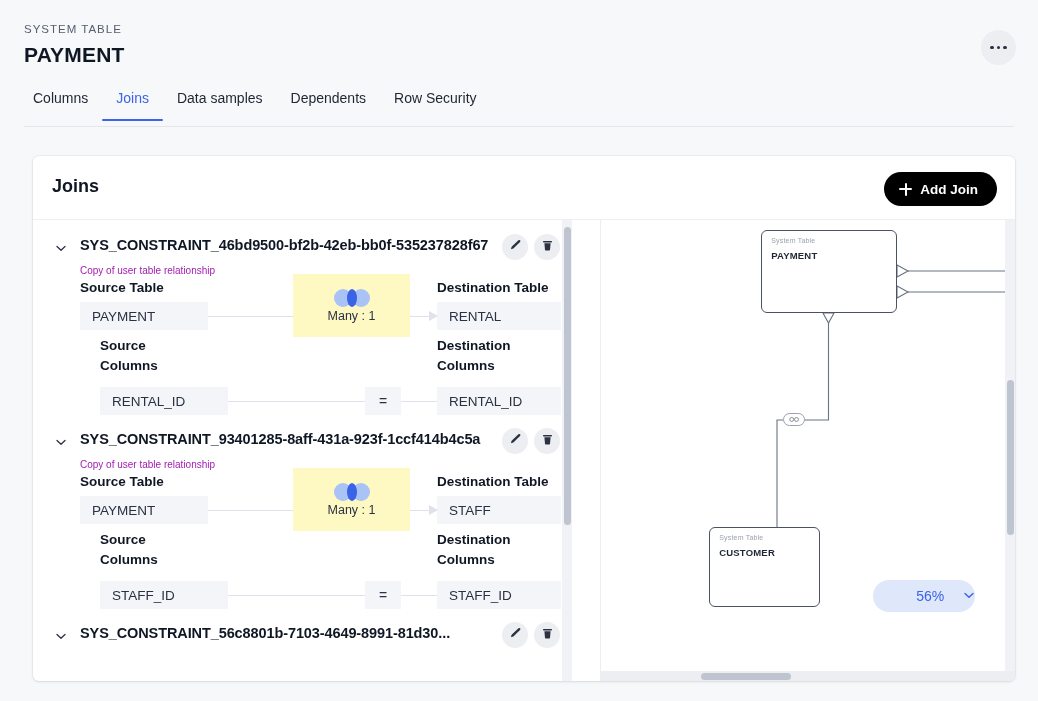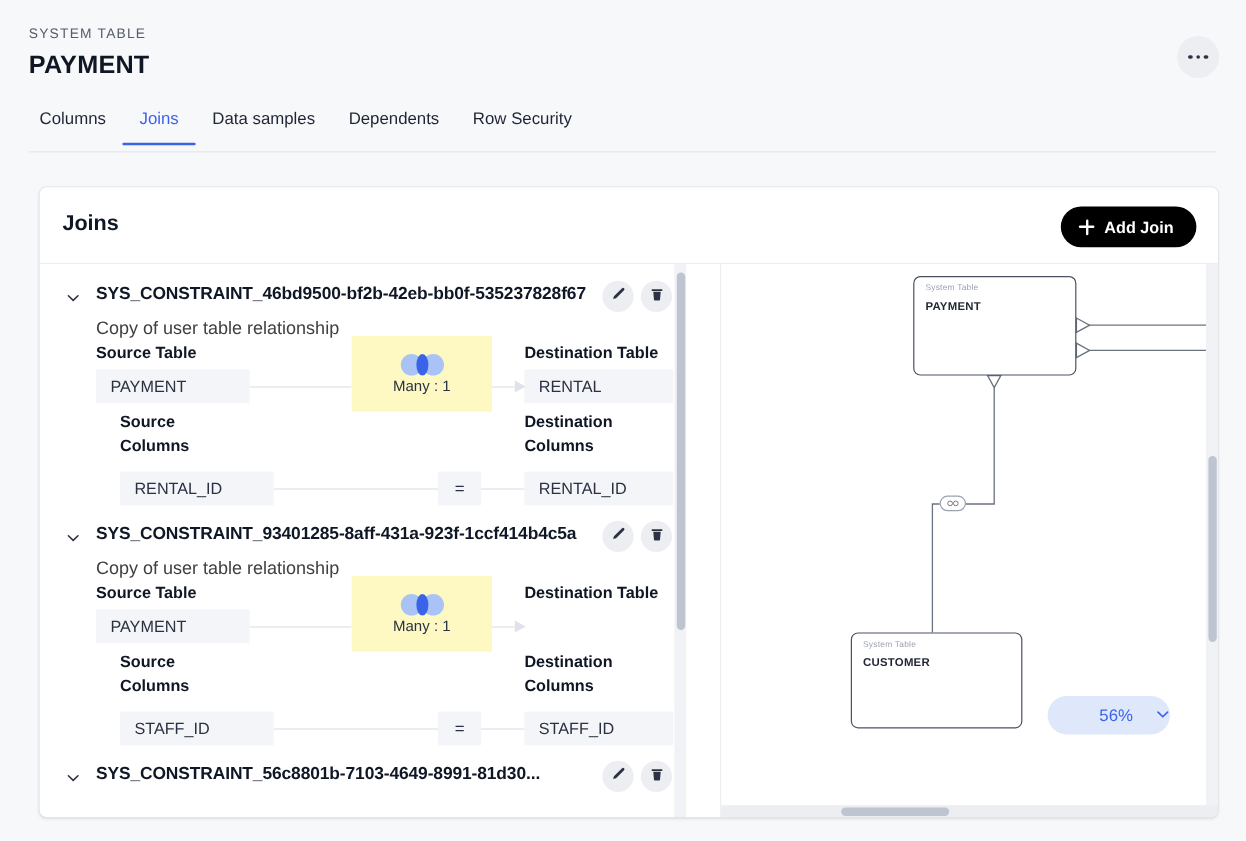--- a/index.html
+++ b/index.html
@@ -101,21 +101,21 @@
     font-size: 14.5px; font-weight: 700; color: #0f1624;
     letter-spacing: -.1px; line-height: 26px; white-space: nowrap;
   }
   .join-actions { position: absolute; right: 12px; top: 8px; display: flex; gap: 6px; }
   .icon-btn {
     width: 26px; height: 26px; border-radius: 50%; background: #eceef2;
     border: none; cursor: pointer; display: flex; align-items: center; justify-content: center;
     padding: 0;
   }
   .join-desc {
-    font-size: 15px; color: #404040; margin-top: 7px; margin-bottom: 4px;
+    font-size: 10px; color: #a21caf; margin-top: 7px; margin-bottom: 4px;
   }
 
   
   .rel {
     position: relative; margin-top: 4px; height: 138px;
     width: 482px;
   }
   .rel .col-head {
     position: absolute; font-size: 13.5px; font-weight: 700; color: #0f1624;
   }
@@ -192,21 +192,21 @@
   }
   .node .node-kind {
     position: absolute; left: 9px; top: 6px; font-size: 7px; color: #9aa1b0;
     letter-spacing: .2px;
   }
   .node .node-name {
     position: absolute; left: 9px; top: 19px; font-size: 9.5px; font-weight: 700;
     color: #1f2533; letter-spacing: .2px;
   }
   .node.payment  { left: 160px; top: 10px; width: 136px; height: 83px; }
-  .node.customer { left: 108px; top: 307px; width: 143px; height: 80px; }
+  .node.customer { left: 108px; top: 307px; width: 111px; height: 80px; }
 
   .link-badge {
     position: absolute; width: 22px; height: 13px; border-radius: 7px;
     border: 1px solid #9aa1b0; background: #fff;
     display: flex; align-items: center; justify-content: center;
   }
   .link-badge svg { display: block; }
 
   .zoom-chip {
     position: absolute; left: 272px; top: 360px;
@@ -341,20 +341,21 @@
                   </svg>
               </span>
             </button>
           </div>
           <div class="join-desc">Copy of user table relationship</div>
 
           <div class="rel">
             <div class="col-head src-head">Source Table</div>
             <div class="col-head dst-head">Destination Table</div>
             <div class="cell src-tbl">PAYMENT</div>
+            <div class="cell dst-tbl">STAFF</div>
             <div class="line l1"></div>
             <div class="line l2"></div>
             <div class="arrowhead"></div>
             <div class="venn-box">
               <div class="venn">
                 <span class="a"></span>
                   <span class="b"></span>
                   <em></em>
               </div>
               <div class="venn-label">Many : 1</div>

